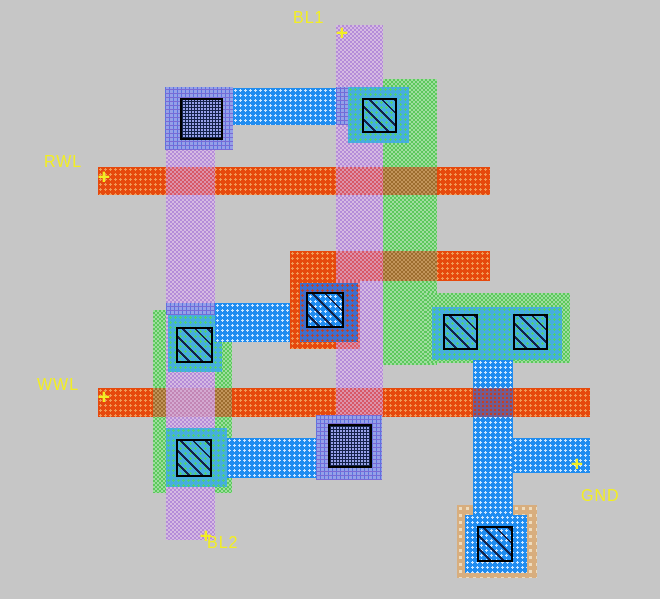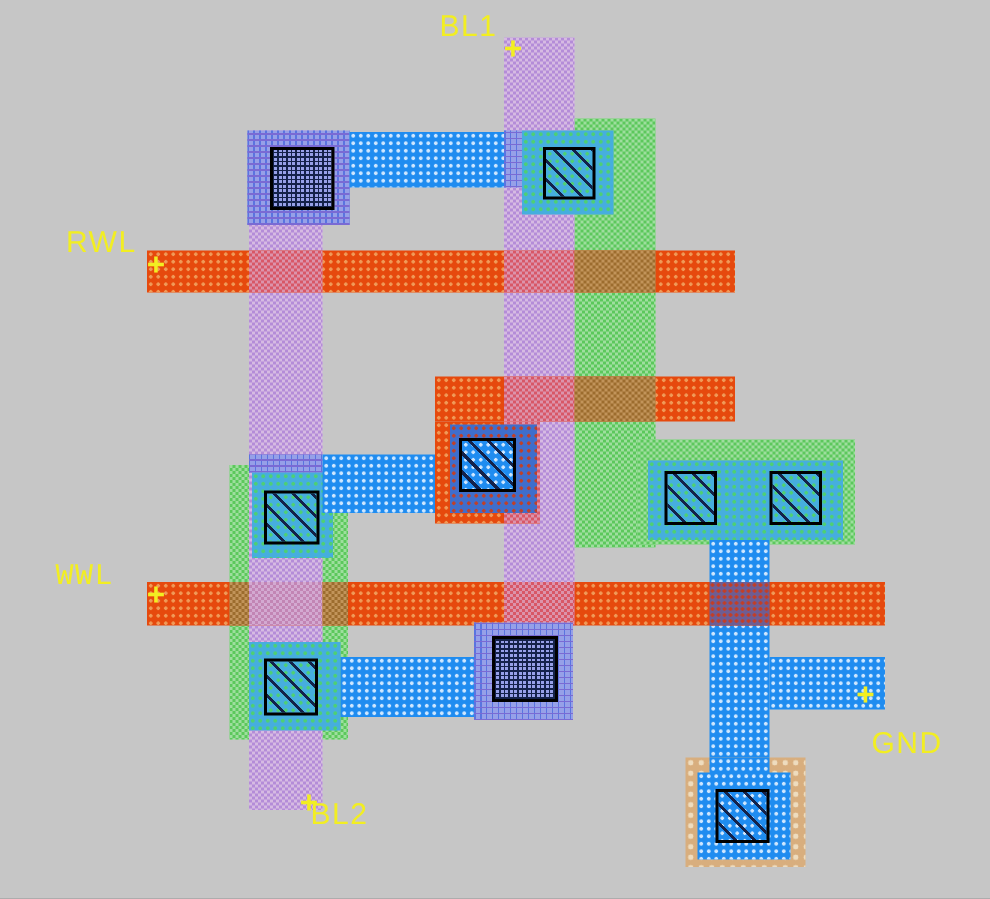--- a/index.html
+++ b/index.html
@@ -65,21 +65,21 @@
     background-image:repeating-linear-gradient(45deg,transparent 0 7px,var(--contact-line) 7px 9px),
       radial-gradient(circle,var(--cyan-dot) 1px,transparent 1.3px);
     background-size:auto,5px 5px;}
   .ctdiag.onblue{background-color:var(--blue-base);
     background-image:repeating-linear-gradient(45deg,transparent 0 7px,var(--contact-line) 7px 9px),
       radial-gradient(circle,var(--blue-dot) 1px,transparent 1.3px);}
   .ctgrid{box-sizing:border-box;border:2px solid #000;
     background-color:var(--plaid-base);
     background-image:repeating-linear-gradient(0deg,var(--contact-line) 0 1px,transparent 1px 3px),
                      repeating-linear-gradient(90deg,var(--contact-line) 0 1px,transparent 1px 3px);}
-  .lbl{position:absolute;font-size:20px;line-height:22px;letter-spacing:1px;
+  .lbl{position:absolute;font-size:16px;line-height:22px;letter-spacing:1px;
     color:var(--label-color);white-space:pre;}
   .mark{position:absolute;width:16px;height:16px;line-height:16px;text-align:center;
     font-size:21px;font-weight:bold;color:var(--label-color);}
 </style>
 </head>
 <body>
 
 <div id="screen">
     <div class="rect green" style="left: 343px; top: 79px; width: 94px; height: 88px;"></div>
     <div class="rect green" style="left: 382px; top: 167px; width: 55px; height: 198px;"></div>
@@ -126,18 +126,18 @@
     <div class="rect ctdiag" style="left: 443px; top: 314px; width: 35px; height: 36px;"></div>
     <div class="rect ctdiag" style="left: 513px; top: 314px; width: 35px; height: 36px;"></div>
     <div class="rect ctdiag" style="left: 176px; top: 439px; width: 36px; height: 38px;"></div>
     <div class="rect ctgrid" style="left: 328px; top: 424px; width: 44px; height: 44px;"></div>
     <div class="rect ctdiag onblue" style="left: 477px; top: 526px; width: 36px; height: 36px;"></div>
     <div class="mark" style="left: 334px; top: 25px;">+</div>
     <div class="lbl" style="left: 293px; top: 7px;">BL1</div>
     <div class="mark" style="left: 96px; top: 169px;">+</div>
     <div class="lbl" style="left: 44px; top: 151px;">RWL</div>
     <div class="mark" style="left: 96px; top: 389px;">+</div>
-    <div class="lbl" style="left: 37px; top: 374px; font-family: Liberation Mono, monospace;">WWL</div>
+    <div class="lbl" style="left: 37px; top: 374px;">WWL</div>
     <div class="mark" style="left: 198px; top: 528px;">+</div>
     <div class="lbl" style="left: 207px; top: 532px;">BL2</div>
     <div class="mark" style="left: 569px; top: 456px;">+</div>
     <div class="lbl" style="left: 581px; top: 485px;">GND</div>
   </div>
 
 </body></html>

